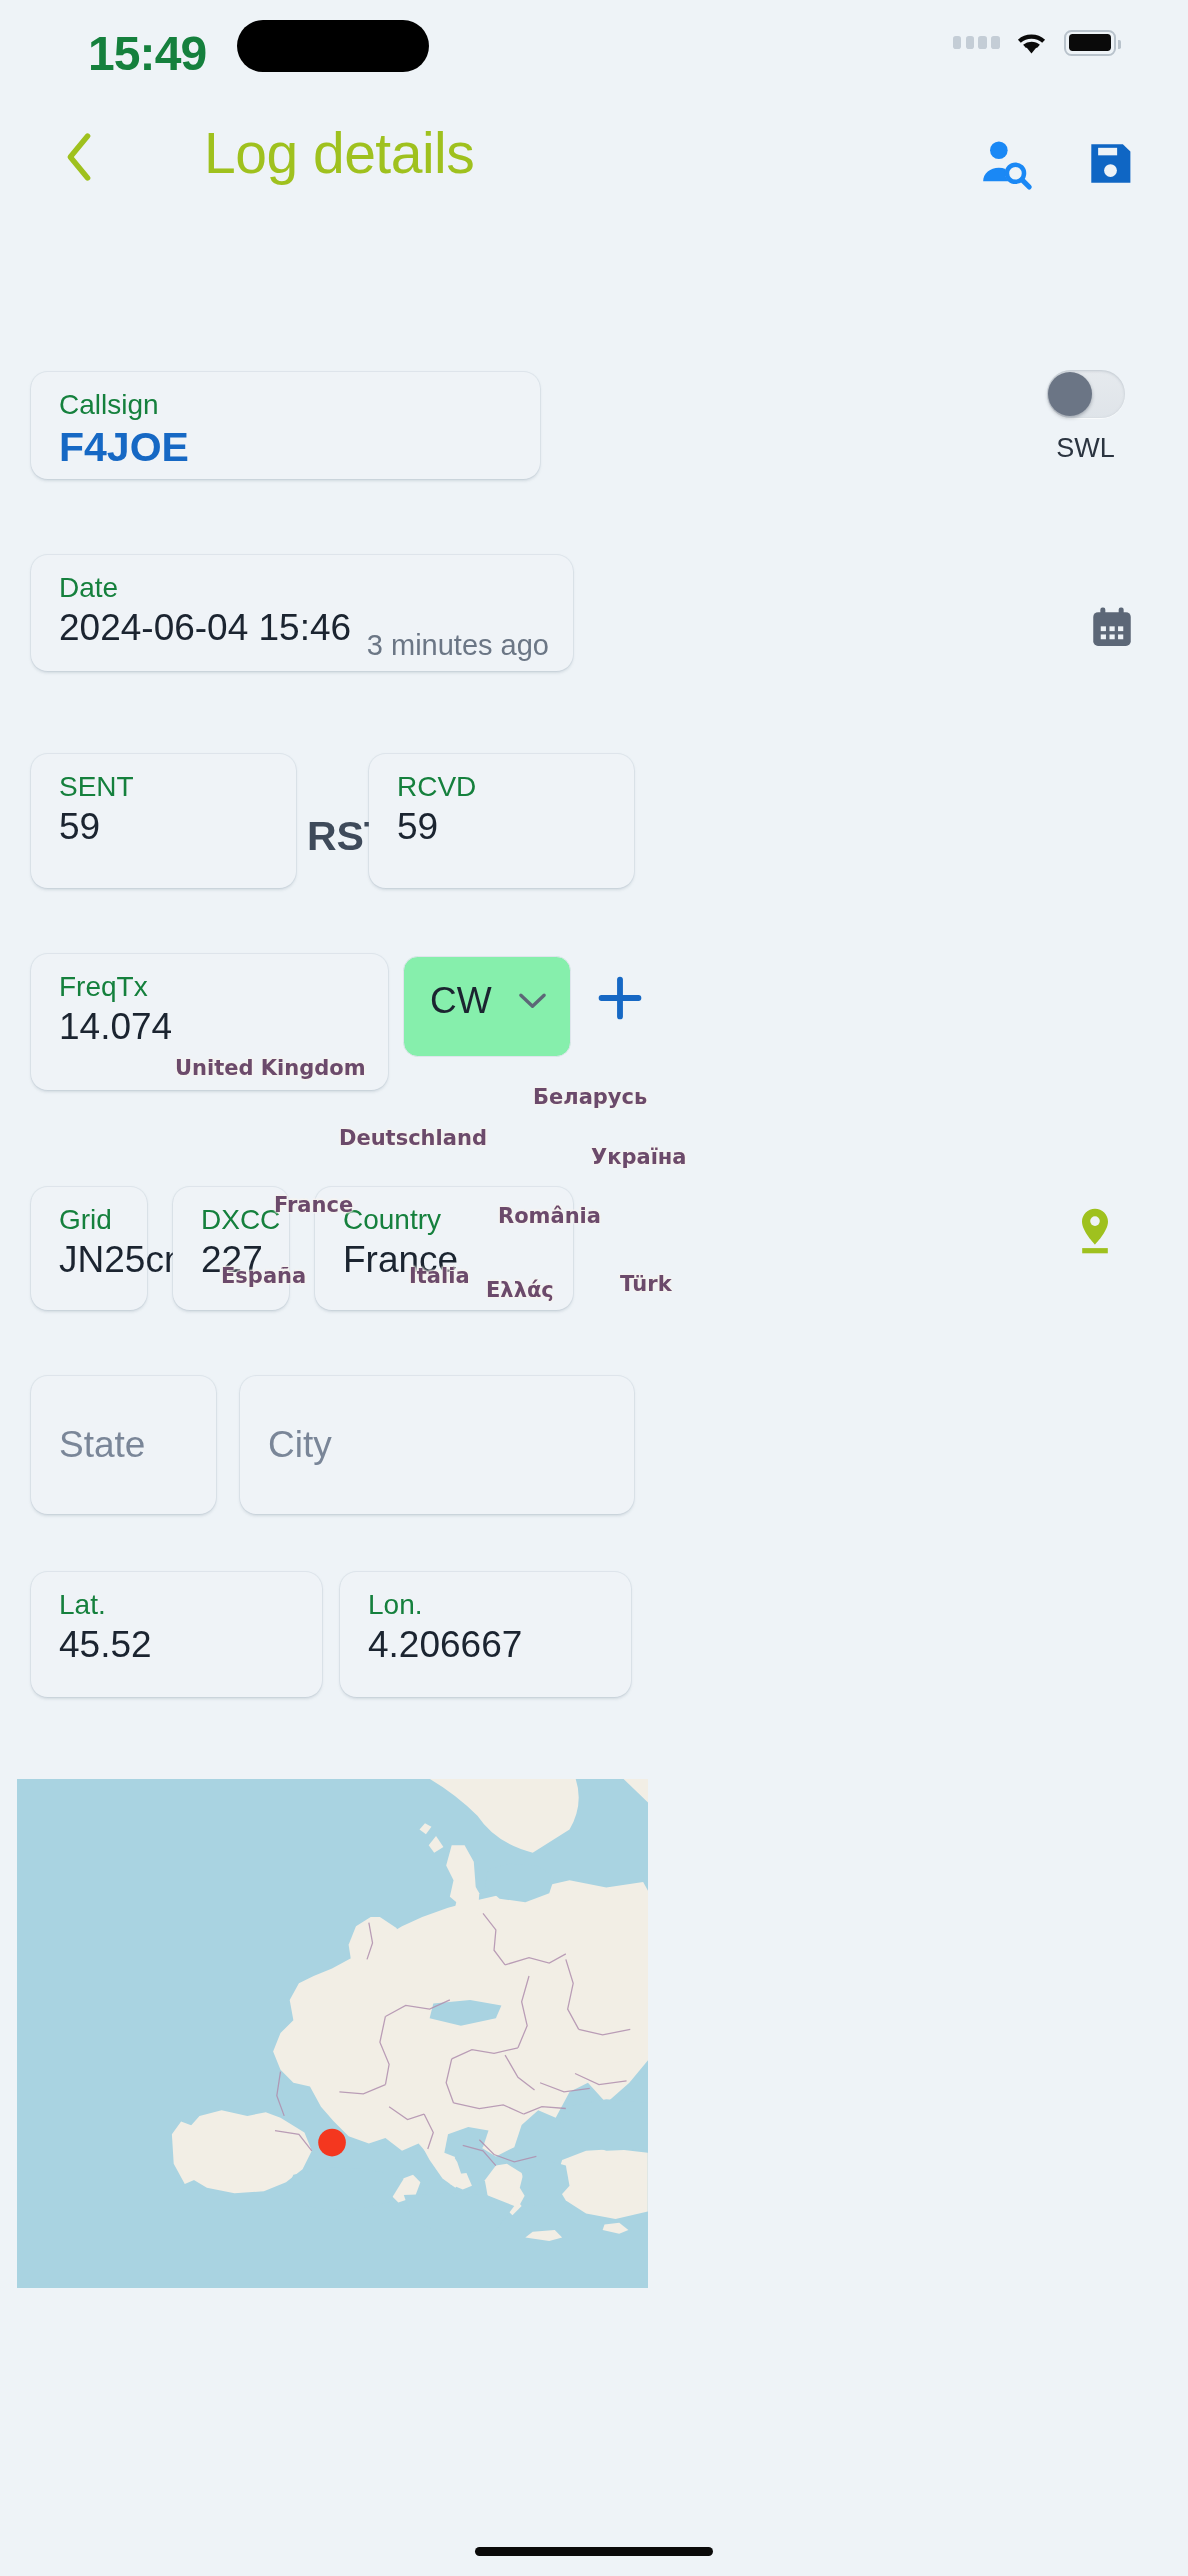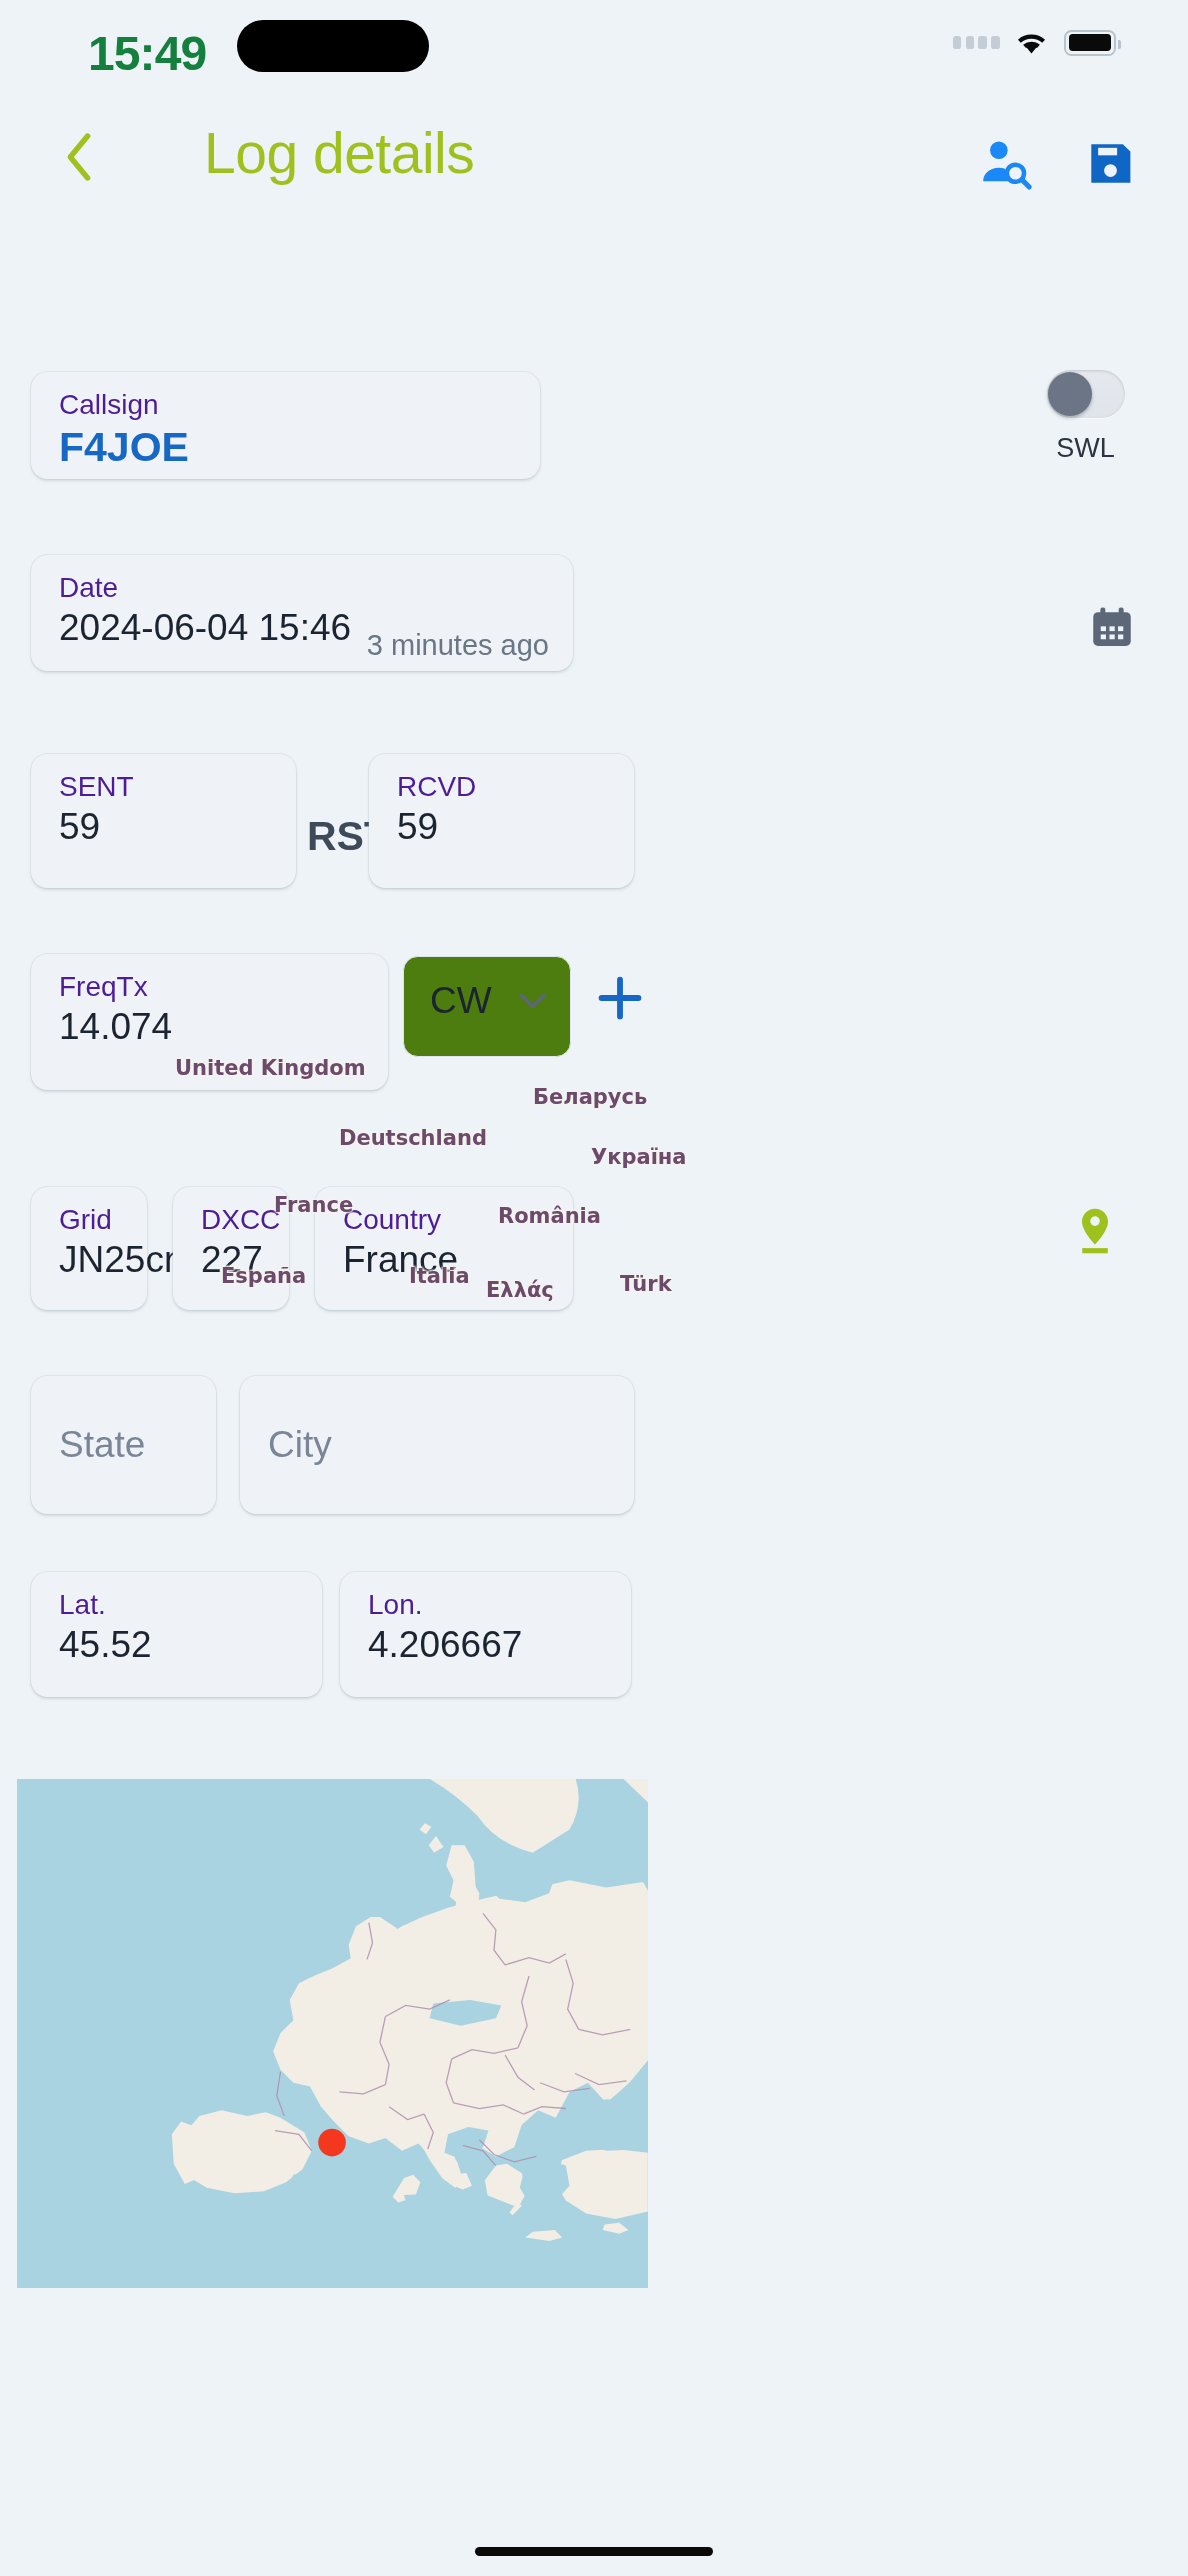--- a/index.html
+++ b/index.html
@@ -51,21 +51,21 @@
 
   
   .card {
     background: #eff3f7;
     border-radius: 16.6px;
     box-shadow: 0 1.8px 2.8px rgba(140,155,170,.30), 0 0 0 0.9px rgba(180,195,210,.22);
     position: absolute;
   }
   .fl { 
     position: absolute; left: 28px; top: 16.6px;
-    font-size: 28px; color: #4c1d95; font-weight: 400;
+    font-size: 28px; color: #15803d; font-weight: 400;
   }
   .fv { 
     position: absolute; left: 28px; top: 52px;
     font-size: 37px; color: #1b2430; font-weight: 400;
   }
   .fv.blue { color: #1668c4; font-weight: 700; font-size: 41px; }
   .ph { 
     position: absolute; left: 28px; top: 50%; transform: translateY(-50%);
     font-size: 37px; color: #7a8698; font-weight: 400;
   }
@@ -99,21 +99,21 @@
   #rst-label {
     position: absolute; left: 307px; top: 813px; width: 59px; text-align: center;
     font-size: 41px; color: #3e4a5a; font-weight: 700;
   }
   #rcvd-card { left: 369px; top: 754px; width: 265px; height: 134px; }
 
   
   #freq-card { left: 31px; top: 954px; width: 357px; height: 136px; }
   #mode-select {
     left: 403px; top: 956px; width: 168px; height: 101px;
-    background: #4d7c0f; border: 1.8px solid #dfe5ec; box-shadow: none;
+    background: #86efac; border: 1.8px solid #dfe5ec; box-shadow: none;
     display: flex; align-items: center; justify-content: space-between;
     padding: 0 22px 12px 26px; cursor: pointer; border-radius: 14.7px;
   }
   #mode-val { font-size: 37px; color: #1b2430; }
   #plus-btn { position: absolute; left: 594px; top: 972px; cursor: pointer; }
 
   
   #grid-card { left: 31px; top: 1187px; width: 116px; height: 123px; }
   #dxcc-card { left: 173px; top: 1187px; width: 116px; height: 123px; }
   #country-card { left: 315px; top: 1187px; width: 258px; height: 123px; }

